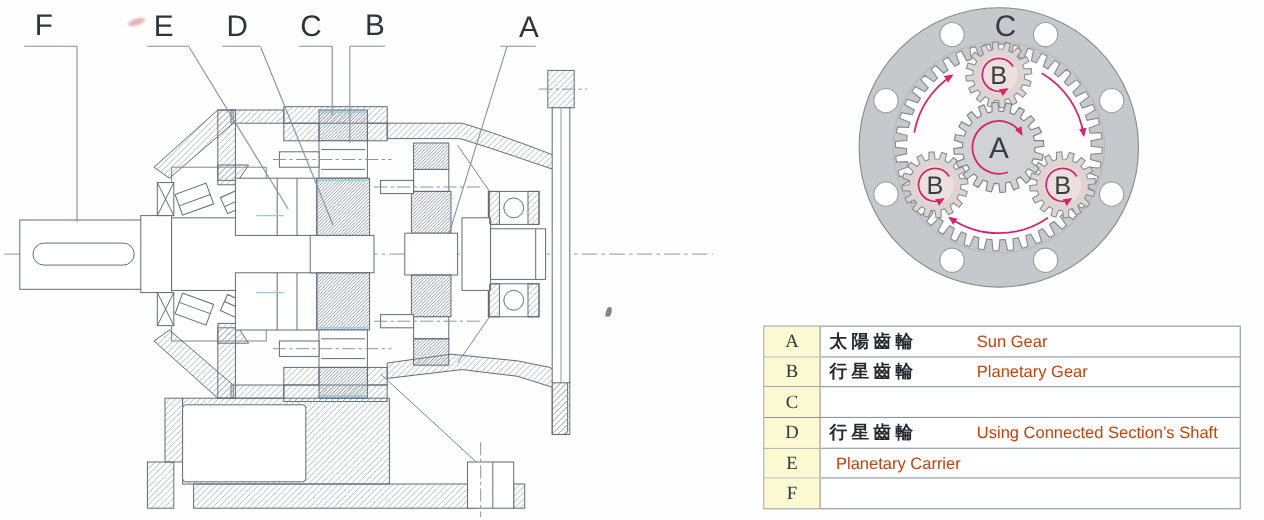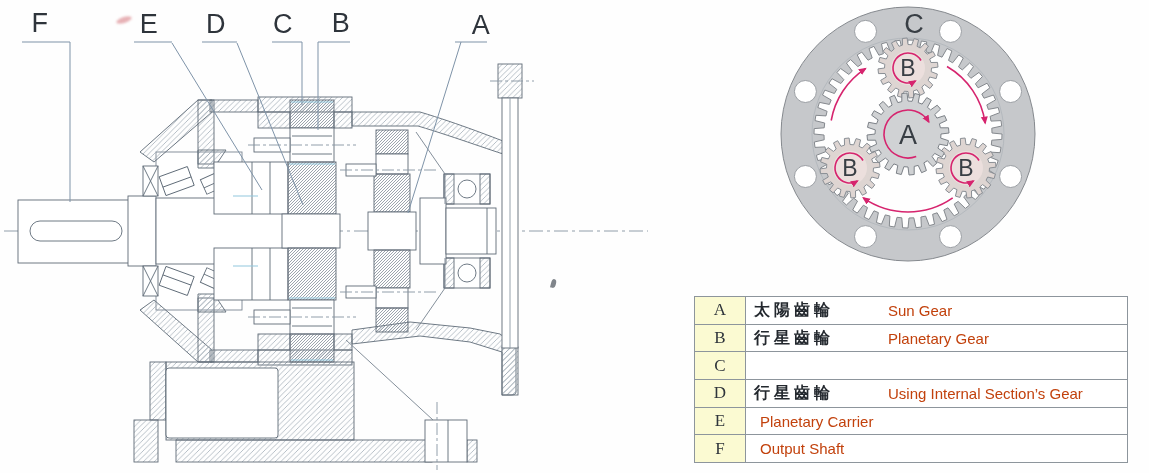--- a/index.html
+++ b/index.html
@@ -271,25 +271,24 @@
       <div class="tkey">B</div>
       <div class="tzh">行星齒輪</div>
       <div class="ten">Planetary Gear</div>
     </div>
     <div class="trow">
       <div class="tkey">C</div>
     </div>
     <div class="trow">
       <div class="tkey">D</div>
       <div class="tzh">行星齒輪</div>
-      <div class="ten">Using Internal Section’s Gear</div>
+      <div class="ten">Using Connected Section’s Shaft</div>
     </div>
     <div class="trow">
       <div class="tkey">E</div>
       <div class="ten">Planetary Carrier</div>
     </div>
     <div class="trow">
       <div class="tkey">F</div>
-      <div class="ten">Output Shaft</div>
     </div>
   </div>
 
 </div>
 
 </body></html>

